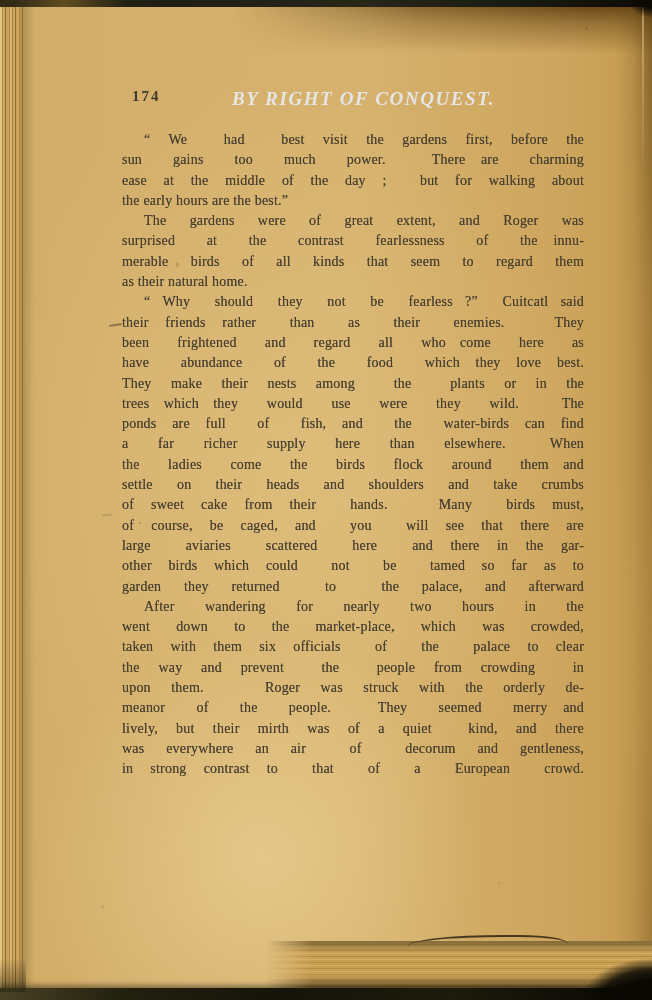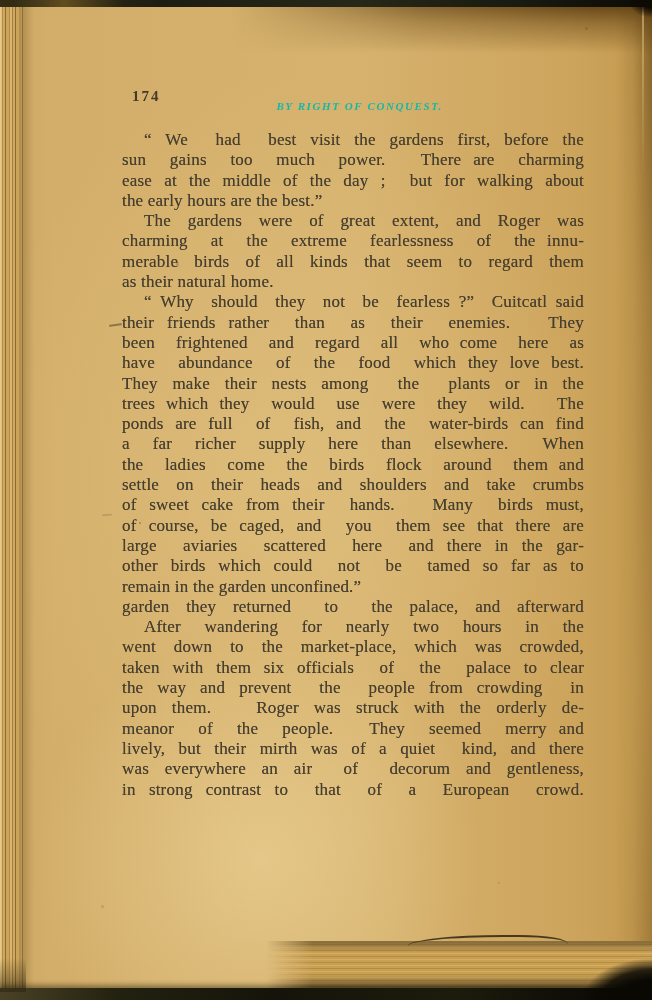--- a/index.html
+++ b/index.html
@@ -93,26 +93,26 @@
   .speck{position:absolute;border-radius:50%;background:rgba(130,95,40,.55);}
   .scan-dash{position:absolute;height:2px;background:rgba(70,58,36,.5);border-radius:2px;}
   
   .content{position:absolute;left:122px;top:88px;width:462px;color:#463f30;}
   .header-row{position:relative;height:24px;}
   .page-number{
     position:absolute;left:10px;top:0;font-size:15px;font-weight:700;
     letter-spacing:2px;color:#41392a;
   }
   .running-title{
-    position:absolute;left:50%;transform:translateX(-46%);top:12px;white-space:nowrap;
-    font-style:italic;font-weight:700;font-size:11px;letter-spacing:1.6px;color:#14b8a6;
+    position:absolute;left:50%;transform:translateX(-46%);top:0;white-space:nowrap;
+    font-style:italic;font-weight:700;font-size:19px;letter-spacing:1.6px;color:#e5e5e5;
   }
   .text-block{
     position:absolute;left:0;top:42px;width:462px;
-    font-size:17px;line-height:20.3px;letter-spacing:.2px;
+    font-size:14px;line-height:20.3px;letter-spacing:.2px;
     text-shadow:0 0 .4px rgba(62,52,36,.65);
   }
   .line{white-space:pre-wrap;text-align:justify;text-align-last:justify;}
   .line.loose{text-align-last:left;}
   .line.first{text-indent:22px;}
 </style>
 </head>
 <body>
 
 <div class="book">
@@ -147,38 +147,37 @@
     <div class="header-row">
       <span class="page-number">174</span>
       <span class="running-title">BY RIGHT OF CONQUEST.</span>
     </div>
     <div class="text-block" id="text-block">
         <div class="line first">“ We  had  best visit the gardens first, before the</div>
         <div class="line">sun  gains  too  much  power.   There are  charming</div>
         <div class="line">ease at the middle of the day ;  but for walking about</div>
         <div class="line loose">the early hours are the best.”</div>
         <div class="line first">The gardens were of great extent, and Roger was</div>
-        <div class="line">charming  at  the  extreme  fearlessness  of  the innu-</div>
+        <div class="line">surprised  at  the  contrast  fearlessness  of  the innu-</div>
         <div class="line">merable birds of all kinds that seem to regard them</div>
         <div class="line loose">as their natural home.</div>
         <div class="line first">“ Why  should  they  not  be  fearless ?”  Cuitcatl said</div>
         <div class="line">their friends rather  than  as  their  enemies.   They</div>
         <div class="line">been  frightened  and  regard  all  who come  here  as</div>
         <div class="line">have  abundance  of  the  food  which they love best.</div>
         <div class="line">They make their nests among  the  plants or in the</div>
         <div class="line">trees which they  would  use  were  they  wild.   The</div>
         <div class="line">ponds are full  of  fish, and  the  water-birds can find</div>
         <div class="line">a  far  richer  supply  here  than  elsewhere.   When</div>
         <div class="line">the  ladies  come  the  birds  flock  around  them and</div>
         <div class="line">settle on their heads and shoulders and take crumbs</div>
         <div class="line">of sweet cake from their  hands.   Many  birds must,</div>
-        <div class="line">of course, be caged, and  you  them see that there are</div>
+        <div class="line">of course, be caged, and  you  will see that there are</div>
         <div class="line">large  aviaries  scattered  here  and there in the gar-</div>
         <div class="line">other birds which could  not  be  tamed so far as to</div>
-        <div class="line loose">remain in the garden unconfined.”</div>
         <div class="line">garden they returned  to  the palace, and afterward</div>
         <div class="line first">After  wandering  for  nearly  two  hours  in  the</div>
         <div class="line">went down to the market-place, which was crowded,</div>
         <div class="line">taken with them six officials  of  the  palace to clear</div>
         <div class="line">the way and prevent  the  people from crowding  in</div>
         <div class="line">upon them.   Roger was struck with the orderly de-</div>
         <div class="line">meanor  of  the  people.   They  seemed  merry and</div>
         <div class="line">lively, but their mirth was of a quiet  kind, and there</div>
         <div class="line">was everywhere an air  of  decorum and gentleness,</div>
         <div class="line">in strong contrast to  that  of  a  European  crowd.</div>

